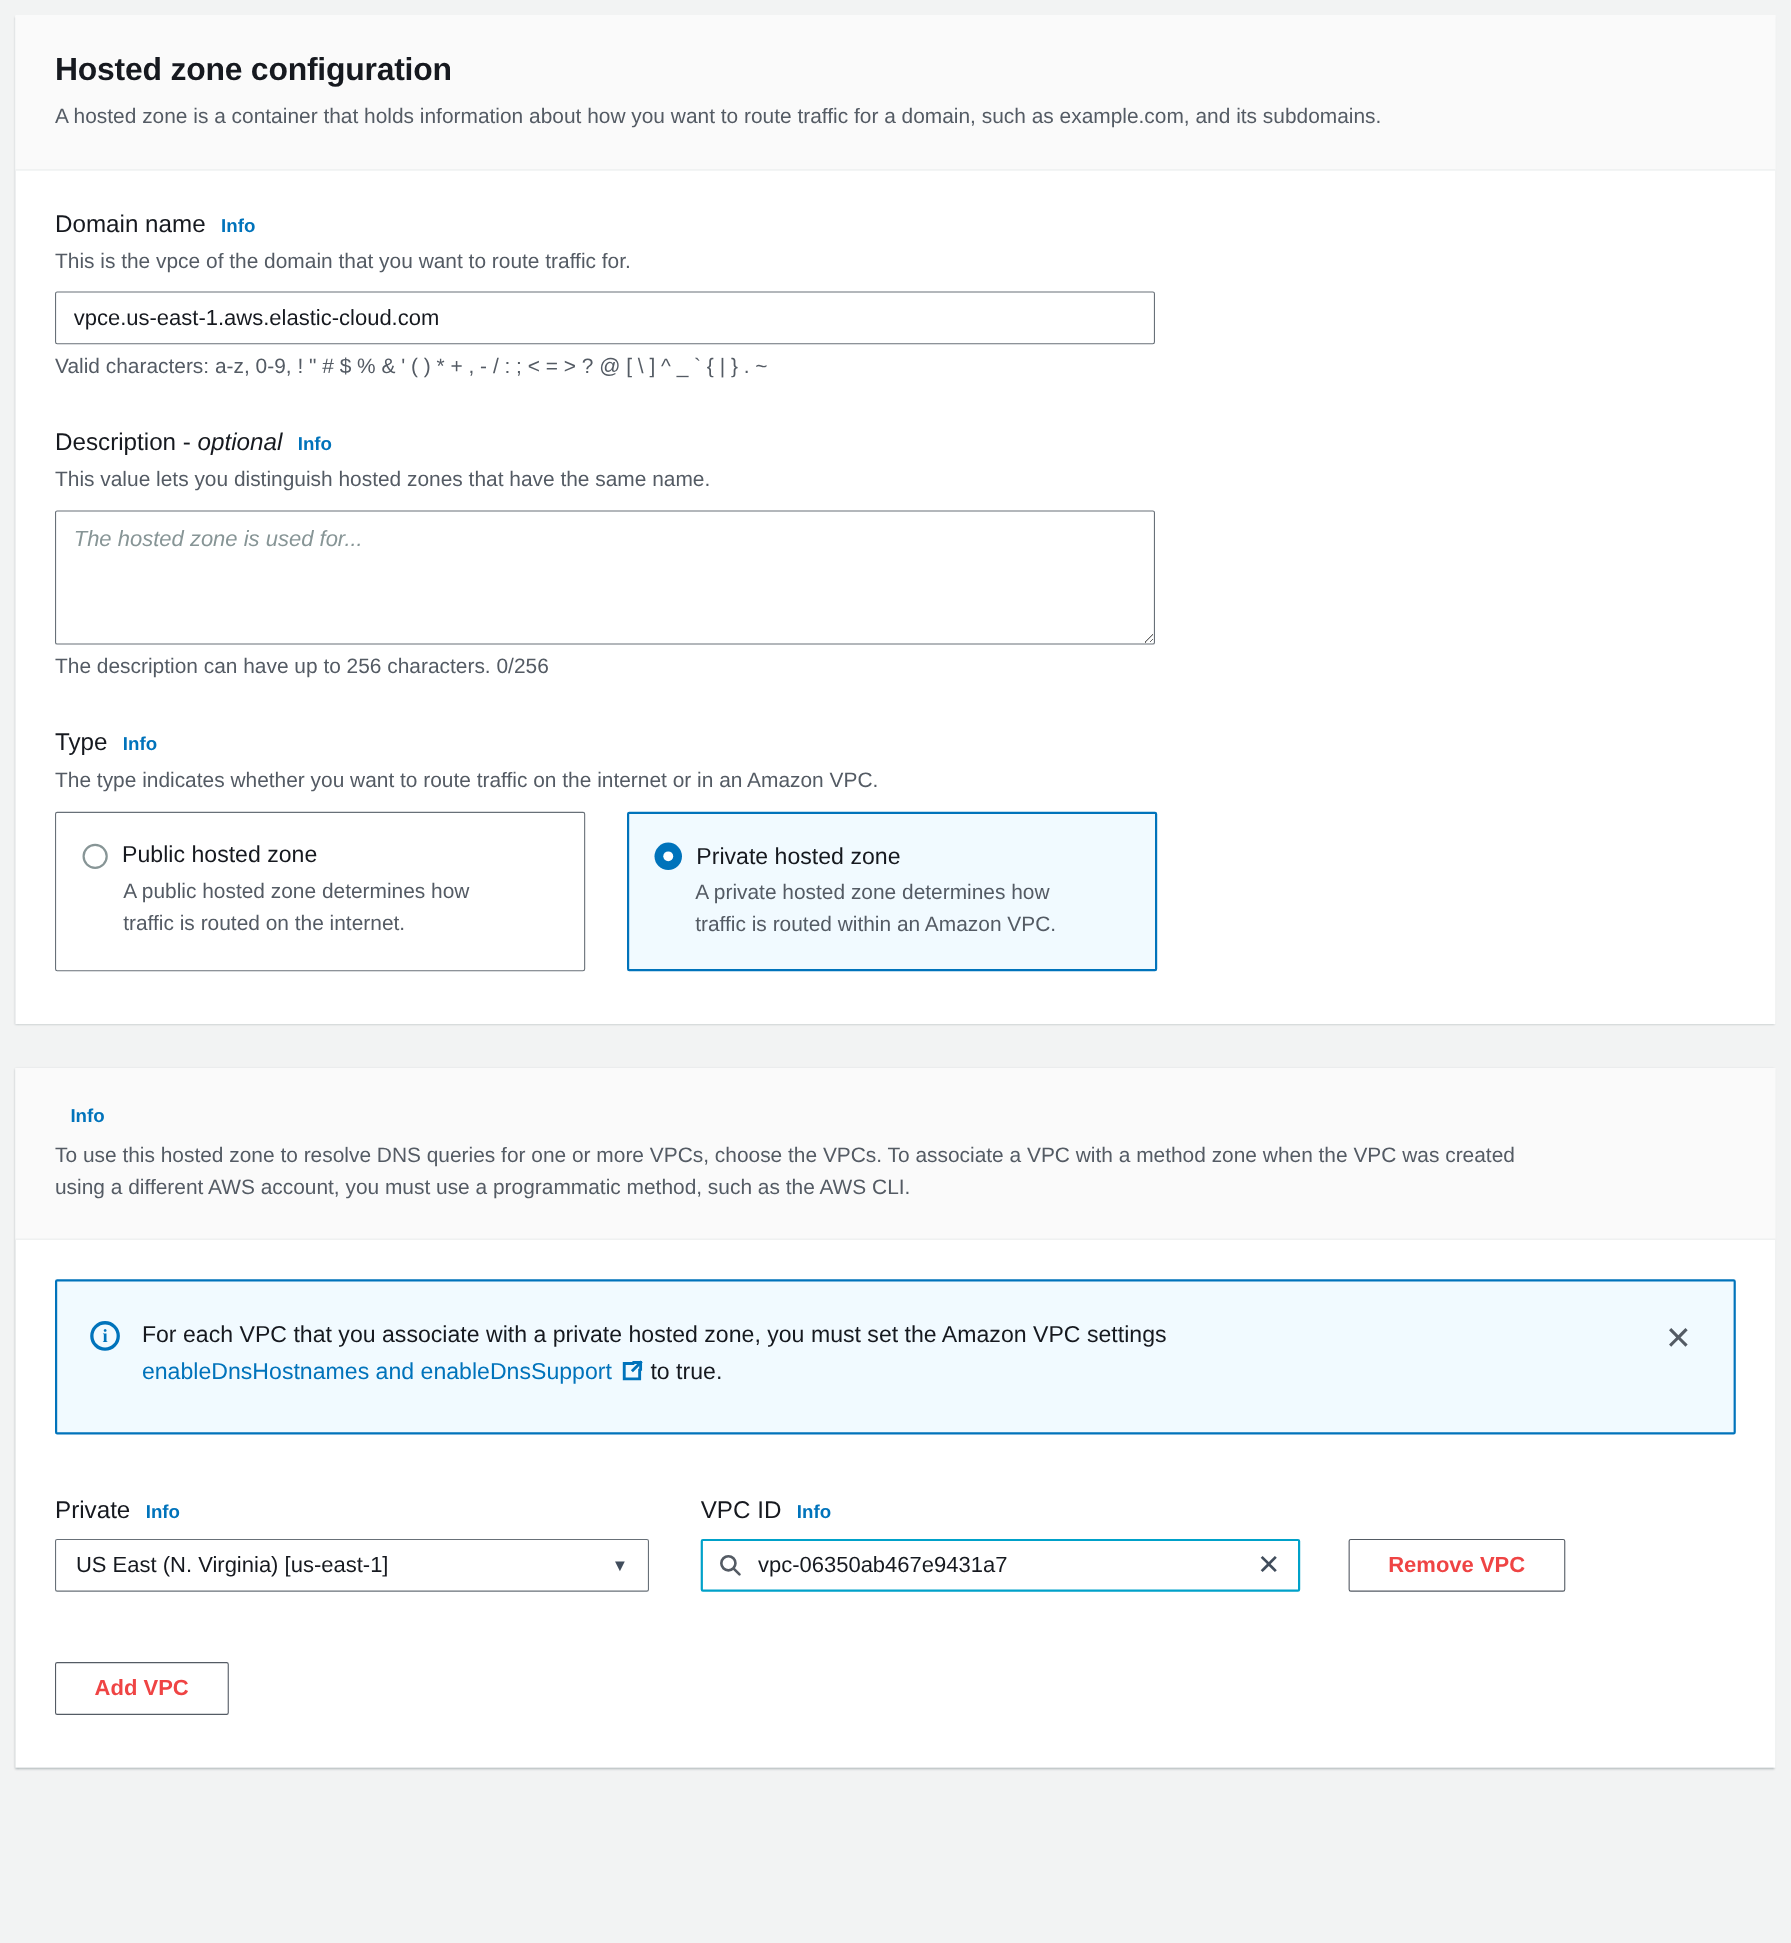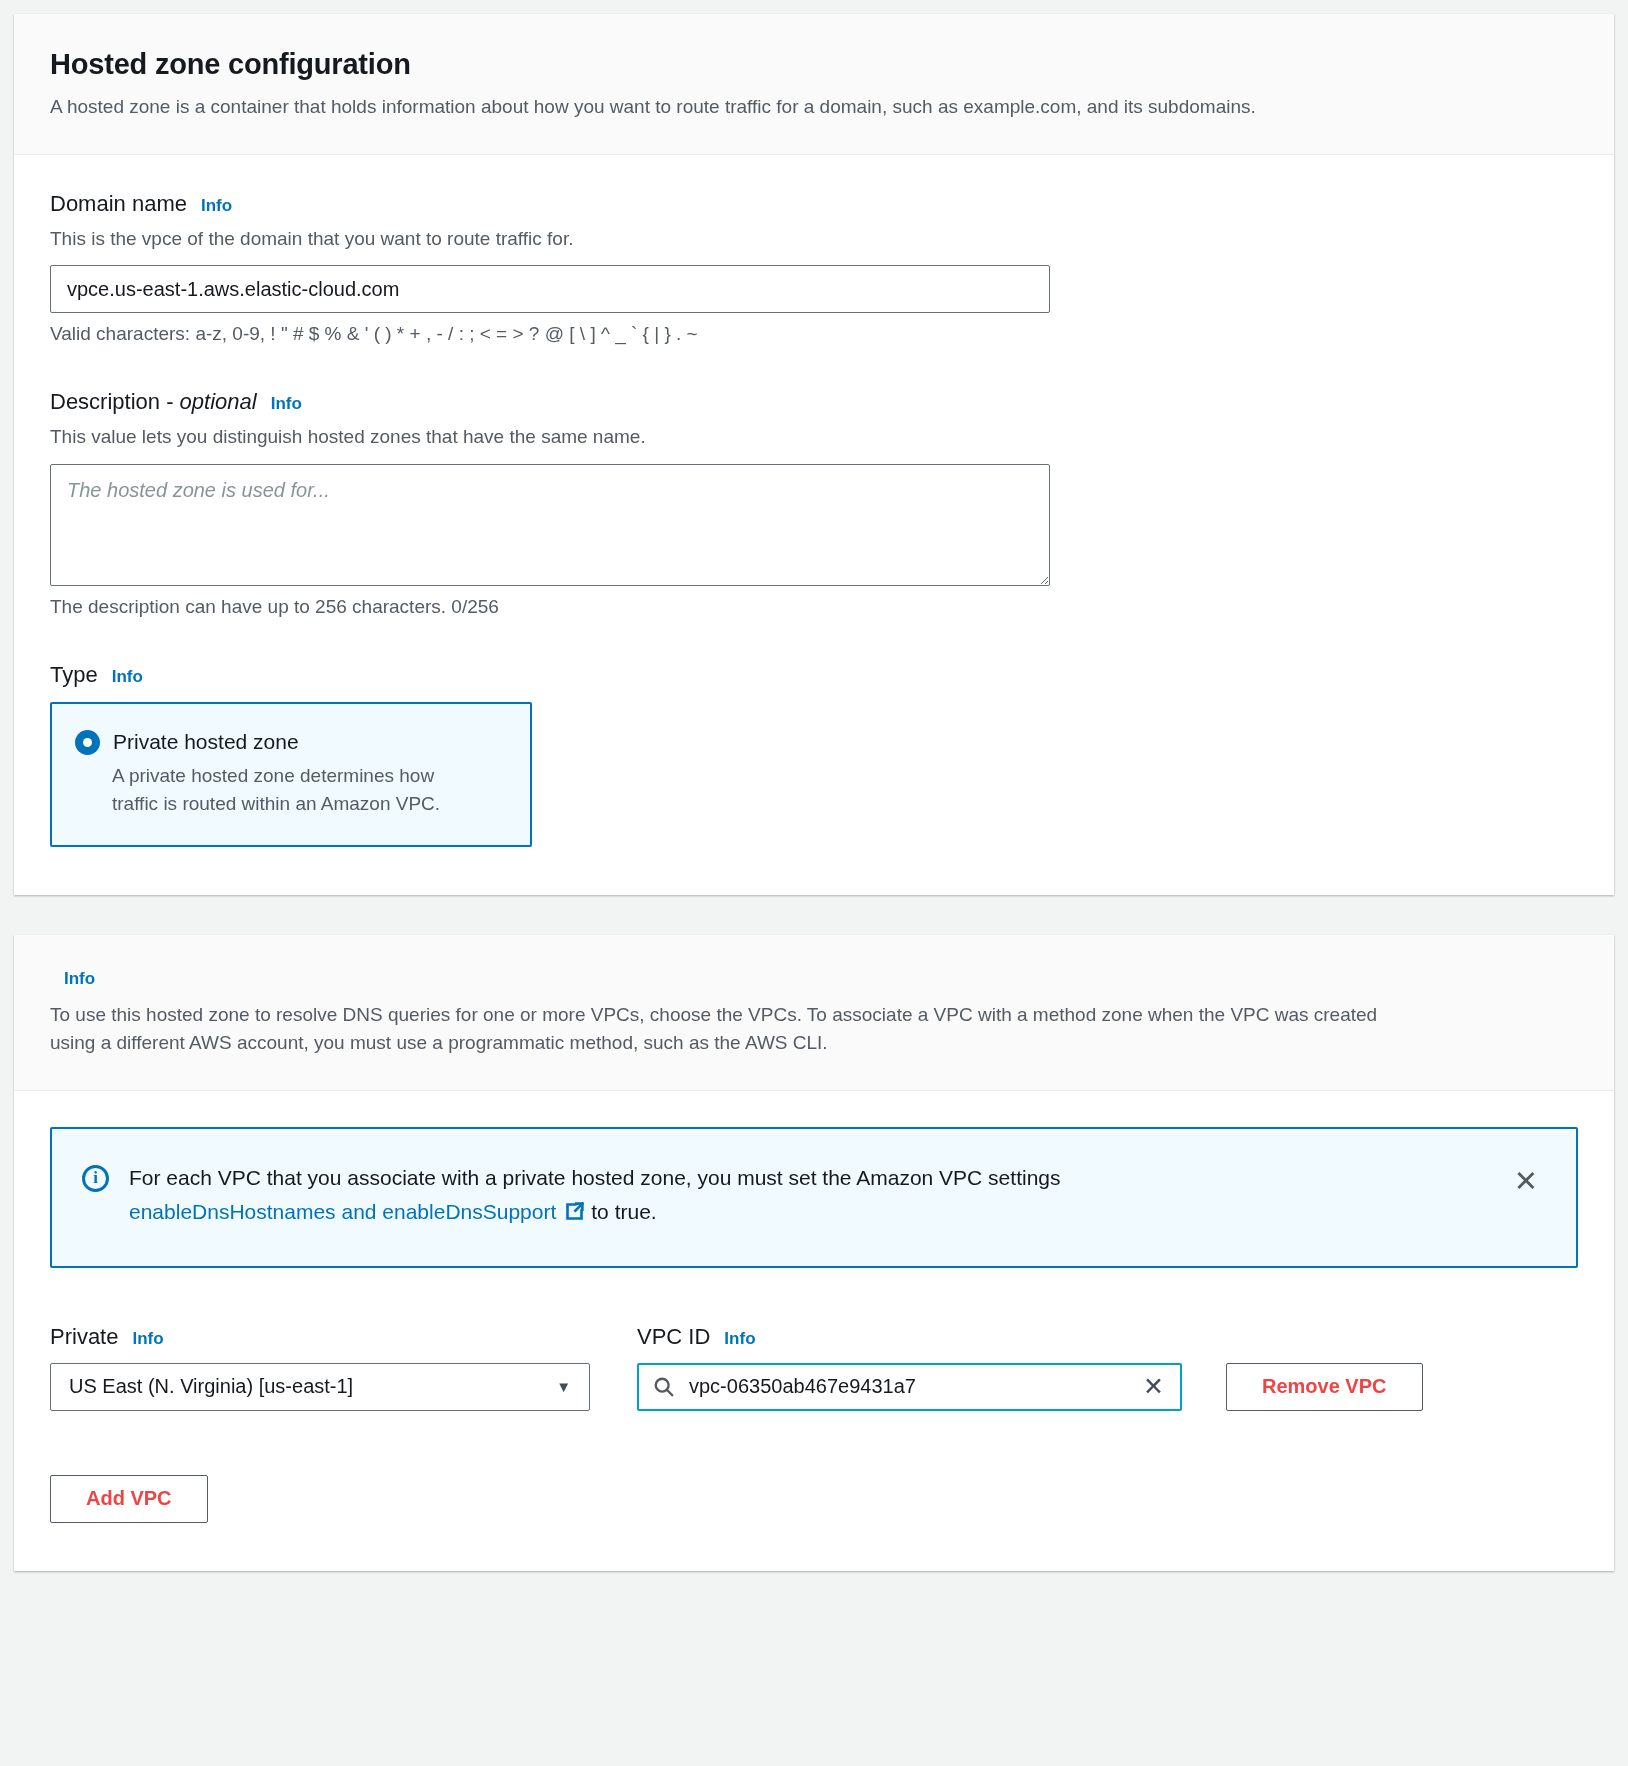--- a/index.html
+++ b/index.html
@@ -261,22 +261,30 @@
       <div class="field-desc">This value lets you distinguish hosted zones that have the same name.</div>
       <textarea class="desc-area" placeholder="The hosted zone is used for..." style=""></textarea>
       <div class="constraint">The description can have up to 256 characters. 0/256</div>
     </div>
 
     <div class="field">
       <div class="label-row">
         <span class="field-label">Type</span>
         <a class="info-link">Info</a>
       </div>
+      <div class="field-desc">The type indicates whether you want to route traffic on the internet or in an Amazon VPC.</div>
 
       <div class="radio-cards">
+        <div class="radio-card">
+          <div class="radio-row">
+            <span class="radio-circle"></span>
+            <span class="radio-label">Public hosted zone</span>
+          </div>
+          <div class="radio-desc">A public hosted zone determines how traffic is routed on the internet.</div>
+        </div>
 
         <div class="radio-card selected">
           <div class="radio-row">
             <span class="radio-circle checked"></span>
             <span class="radio-label">Private hosted zone</span>
           </div>
           <div class="radio-desc">A private hosted zone determines how traffic is routed within an Amazon VPC.</div>
         </div>
       </div>
     </div>

